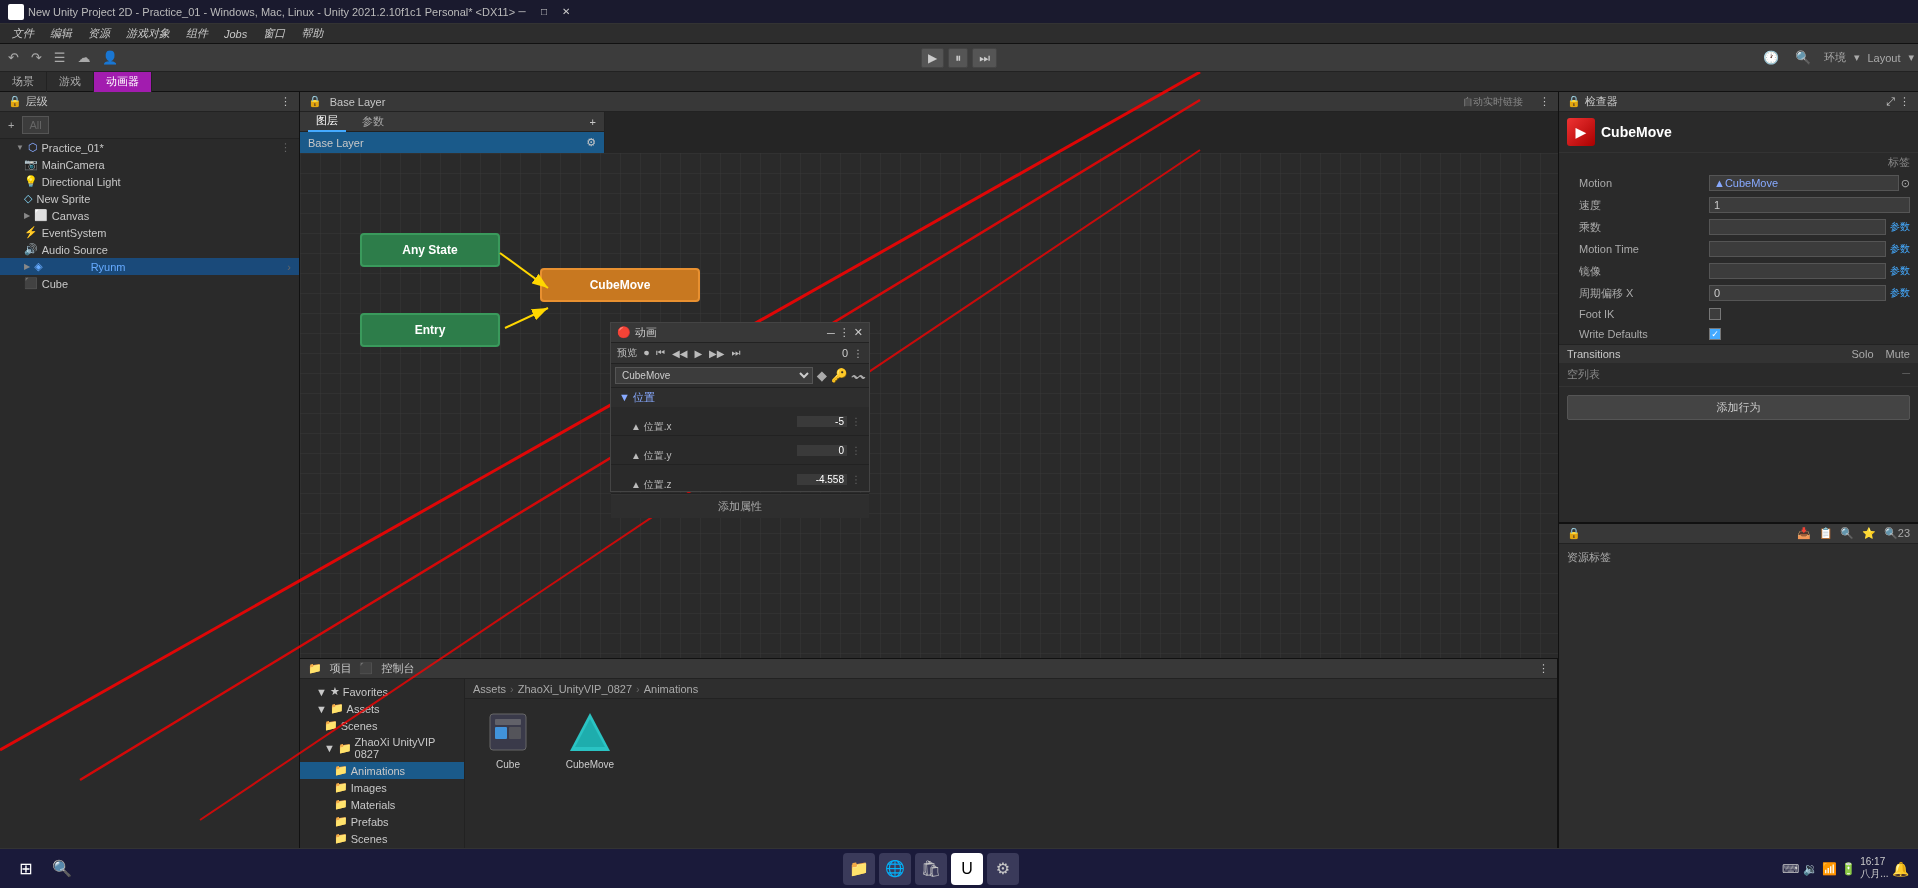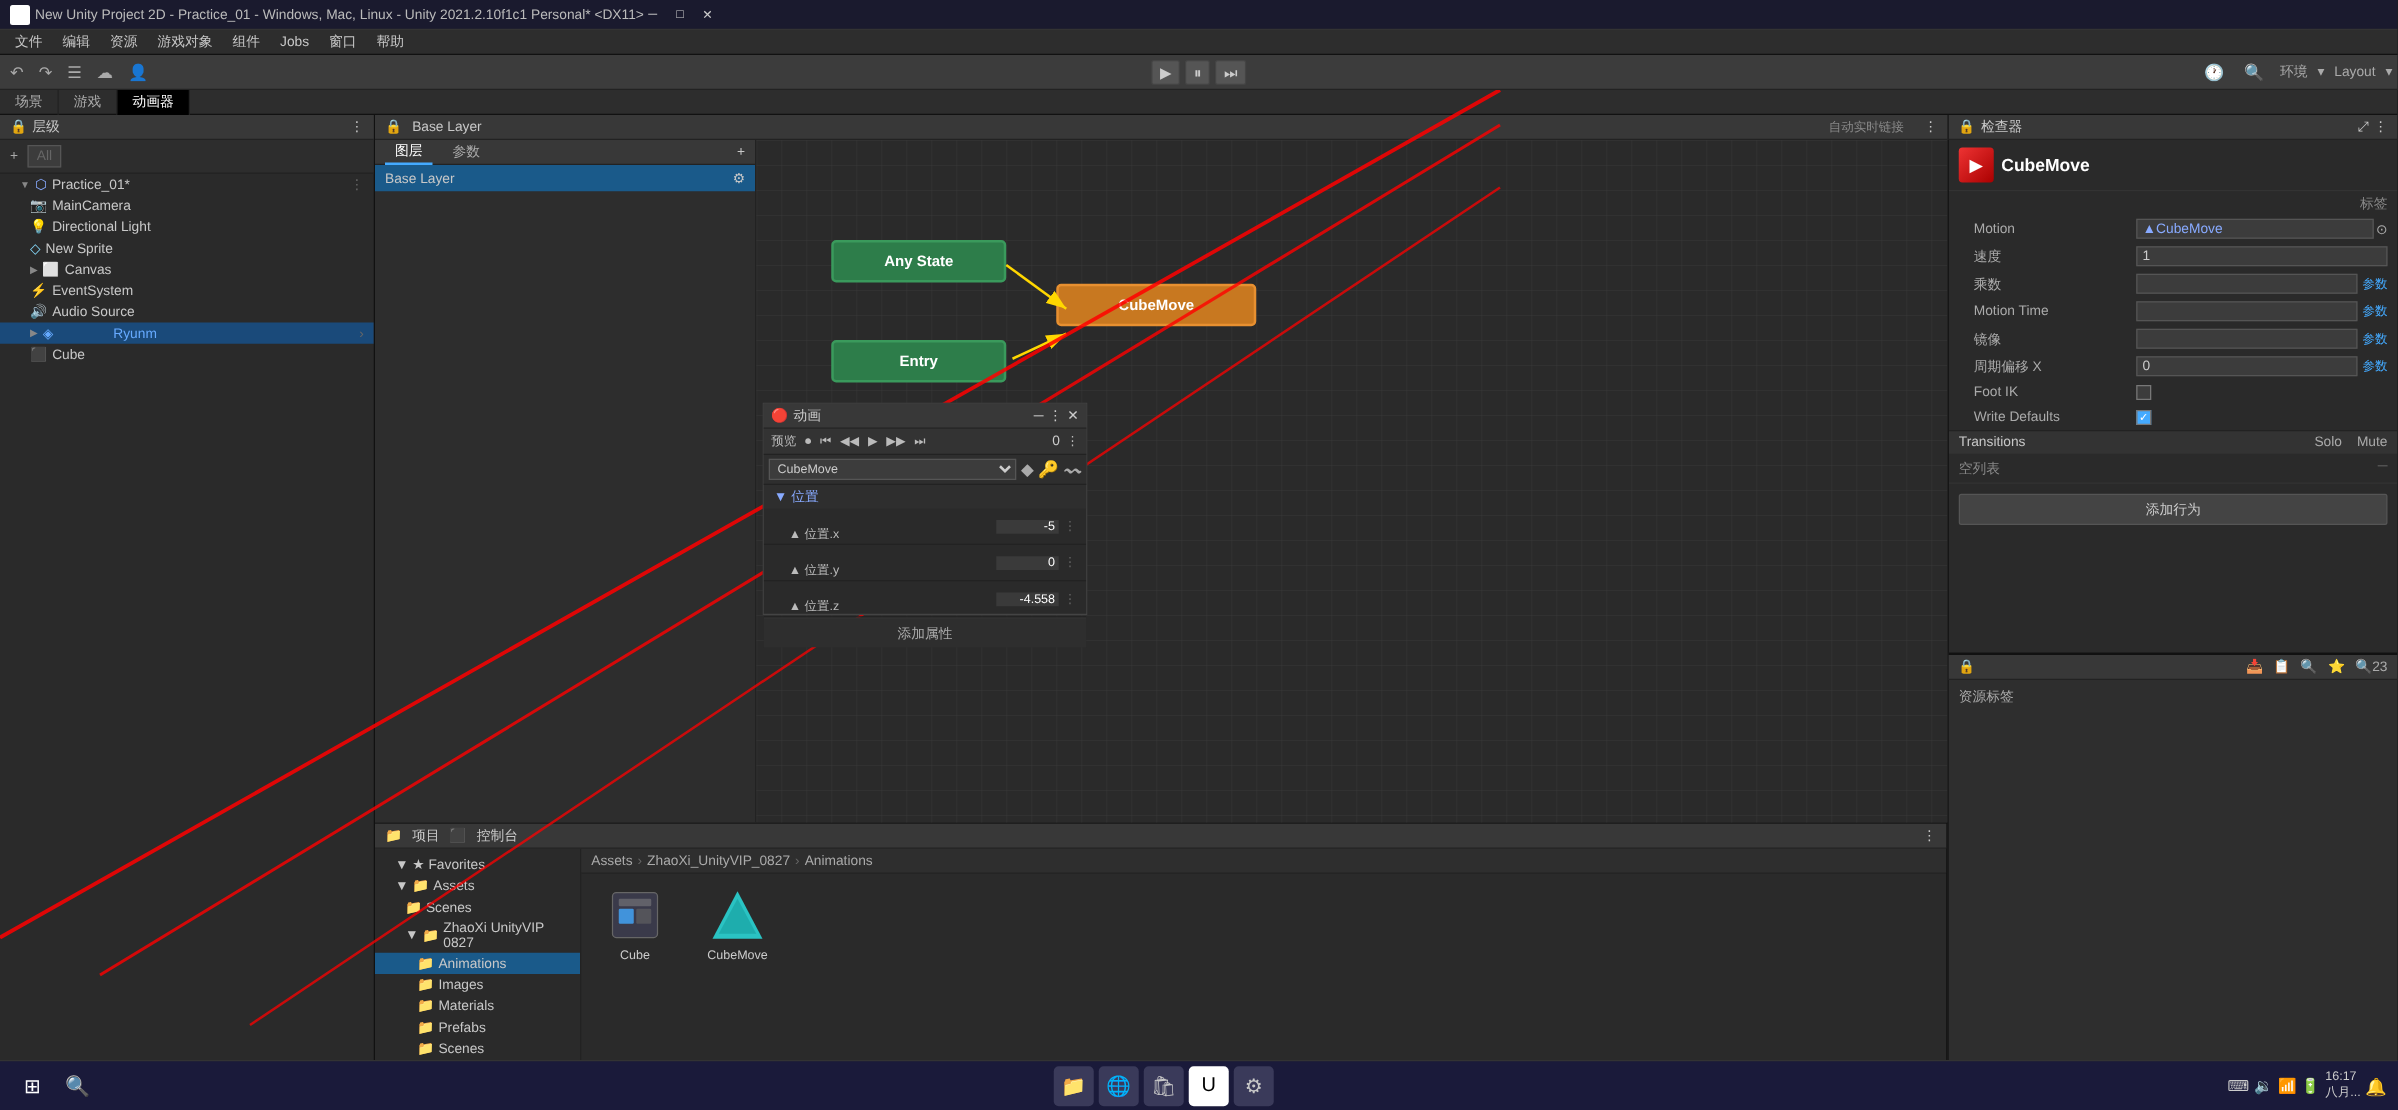--- a/index.html
+++ b/index.html
@@ -51,20 +51,21 @@
       padding: 0 4px;
       font-size: 11px;
       color: #c8c8c8;
       border-bottom: 1px solid #111;
       z-index: 99;
       position: relative;
     }
     #menubar .menu-item {
       padding: 2px 8px;
       cursor: pointer;
+      font-style: italic;
     }
 
     
     #toolbar {
       height: 28px;
       background: #3c3c3c;
       display: flex;
       align-items: center;
       padding: 0 4px;
       border-bottom: 1px solid #222;
@@ -130,21 +131,21 @@
       padding: 2px 12px;
       font-size: 11px;
       cursor: pointer;
       color: #aaa;
       border-right: 1px solid #222;
       height: 20px;
       display: flex;
       align-items: center;
     }
     .tab-item.active {
-      background: #000000;
+      background: #a21caf;
       color: #fff;
     }
 
     
     #hierarchy-panel {
       width: 300px;
       background: #2a2a2a;
       border-right: 1px solid #111;
       display: flex;
       flex-direction: column;
@@ -215,20 +216,21 @@
       font-size: 11px;
       color: #c8c8c8;
       border-bottom: 1px solid #222;
       justify-content: space-between;
     }
 
     
     #animator-sub {
       display: flex;
       height: 100%;
+      flex-direction: column;
     }
     #animator-layers {
       width: 305px;
       background: #2d2d2d;
       border-right: 1px solid #222;
       flex-shrink: 0;
     }
     #animator-layers-header {
       height: 20px;
       background: #383838;

